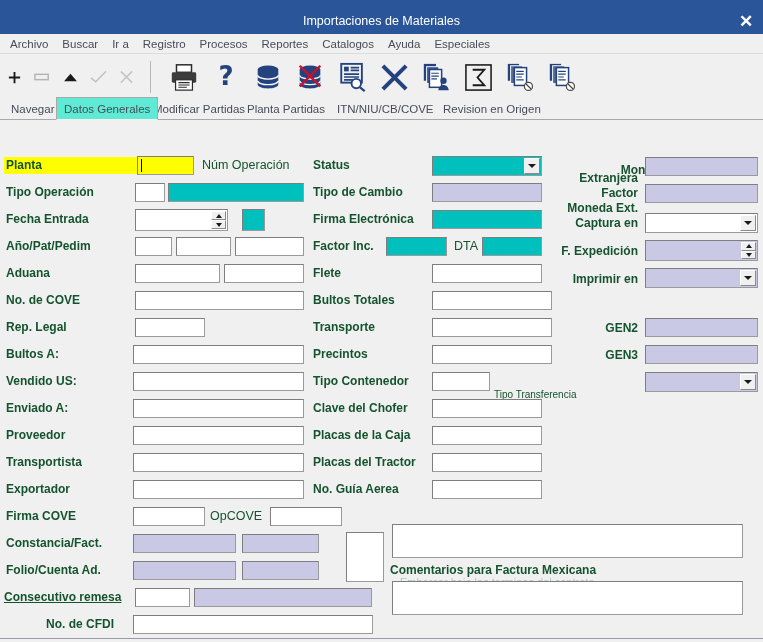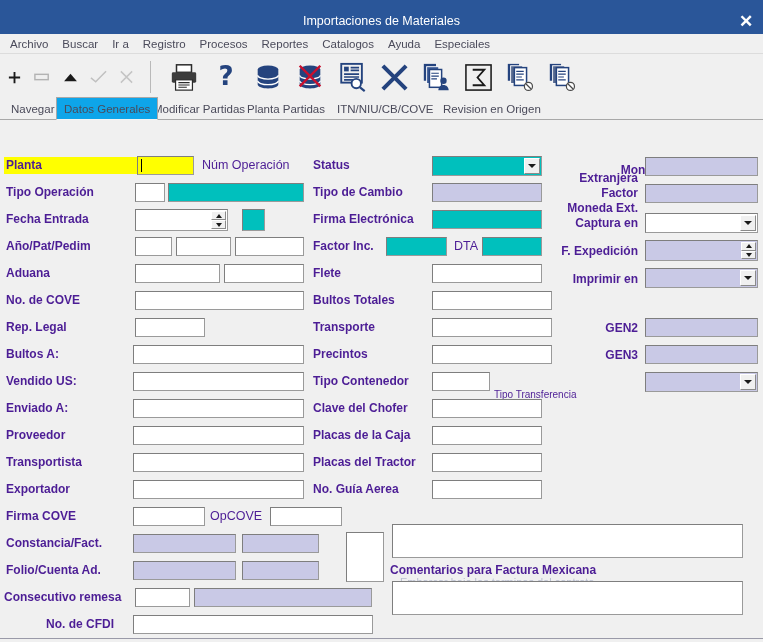--- a/index.html
+++ b/index.html
@@ -82,37 +82,37 @@
   .tabstrip .tabline{
     position:absolute;left:0;bottom:0;width:763px;height:1px;background:#a8a8a8;
   }
   .tab{
     position:absolute;bottom:1px;height:20px;
     display:flex;align-items:center;
     padding:0 7px;font-size:11.5px;color:#4a4a5a;cursor:pointer;
     white-space:nowrap;
   }
   .tab.sel{
-    background:#0ea5e9;
+    background:#5eead4;
     border:1px solid #a8a8a8;border-bottom:1px solid #f4f4f4;
     bottom:0;height:21px;z-index:3;
   }
 
   
   .form{
     position:absolute;left:0;top:86px;width:763px;height:500px;
     background:#f0f0f0;
   }
   .bottombar{
     position:absolute;left:0;top:604px;width:763px;height:4px;
     border-top:1px solid #9a9aa8;background:#f0f0f0;
   }
 
   .lbl{
-    position:absolute;font-size:12px;color:#4c1d95;white-space:nowrap;
+    position:absolute;font-size:12px;color:#14532d;white-space:nowrap;
     font-weight:bold;
   }
   .lbl.r{text-align:right;}
 
   .fld{
     position:absolute;
     background:#ffffff;
     border:1px solid #9a9a9a;
     border-top-color:#7e7e7e;border-left-color:#7e7e7e;
     box-sizing:border-box;
@@ -368,21 +368,21 @@
       <div class="fld" style="left:270px;top:387px;width:72px;height:19px;"></div>
 
       <div class="lbl" style="left:6px;top:416px;">Constancia/Fact.</div>
       <div class="fld lav" style="left:133px;top:414px;width:103px;height:19px;"></div>
       <div class="fld lav" style="left:242px;top:414px;width:77px;height:19px;"></div>
 
       <div class="lbl" style="left:6px;top:443px;">Folio/Cuenta Ad.</div>
       <div class="fld lav" style="left:133px;top:441px;width:103px;height:19px;"></div>
       <div class="fld lav" style="left:242px;top:441px;width:77px;height:19px;"></div>
 
-      <div class="lbl" style="left:4px;top:470px;">Consecutivo remesa</div>
+      <div class="lbl" style="left:4px;top:470px;text-decoration:underline;">Consecutivo remesa</div>
       <div class="fld" style="left:135px;top:468px;width:55px;height:19px;"></div>
       <div class="fld lav" style="left:194px;top:468px;width:178px;height:19px;"></div>
 
       <div class="lbl" style="left:6px;top:497px;padding-left:40px;">No. de CFDI</div>
       <div class="fld" style="left:133px;top:495px;width:240px;height:19px;"></div>
 
       <div class="fld" style="left:346px;top:412px;width:38px;height:50px;"></div>
 
       <div class="lbl" style="left:313px;top:38px;">Status</div>
       <div class="fld teal" style="left:432px;top:36px;width:110px;height:20px;">

